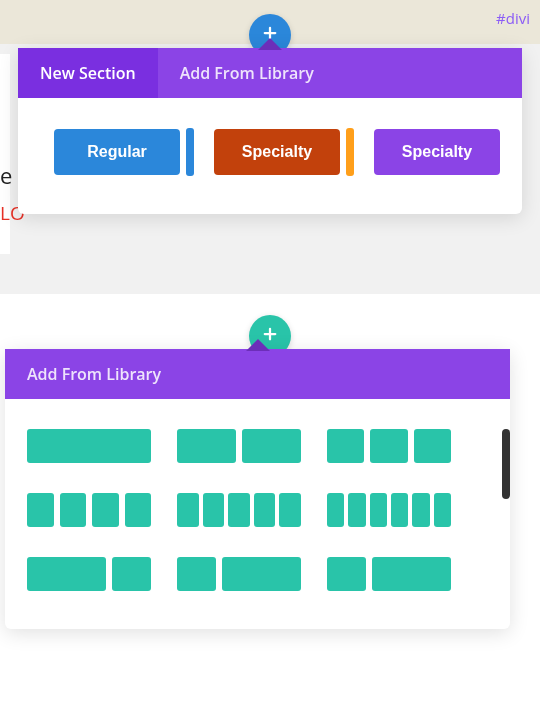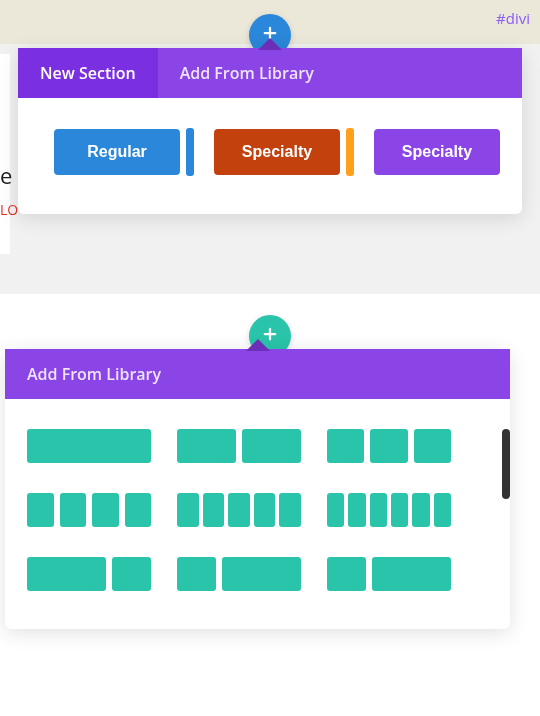--- a/index.html
+++ b/index.html
@@ -18,21 +18,21 @@
   }
   .hash {
     position: absolute;
     top: 8px; right: 10px;
     color: #8b5cf6;
     font-size: 15px;
     font-weight: 500;
   }
   .bg-gray-1 { position:absolute; left:0; top:44px; width:540px; height:250px; background:#f1f1f1;}
   .bg-white-1 { position:absolute; left:0; top:54px; width:10px; height:200px; background:#fff;}
-  .red-small { position:absolute; left:0; top:200px; color:#e63026; font-size:14px;}
+  .red-small { position:absolute; left:0; top:200px; color:#e63026; font-size:19px;}
 
   
   .fab {
     position: absolute;
     left: 50%;
     transform: translateX(-50%);
     width: 42px; height: 42px;
     border-radius: 50%;
     display:flex; align-items:center; justify-content:center;
     color:#fff;

